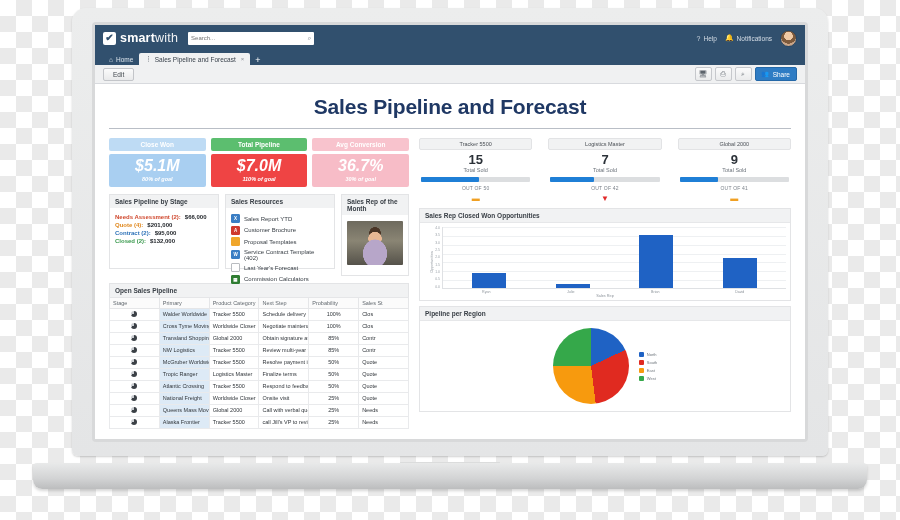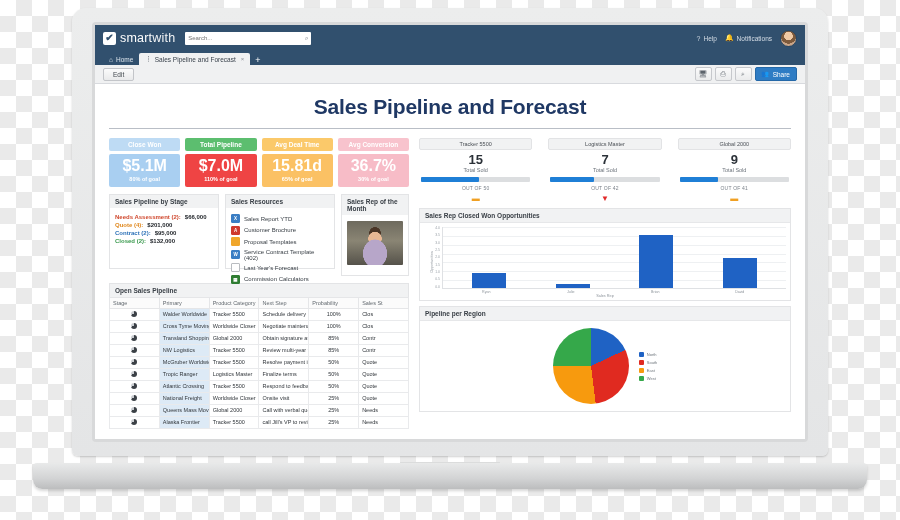--- a/index.html
+++ b/index.html
@@ -41,21 +41,21 @@
   }
   
   .appbar{height:26px;background:#31506e;display:flex;align-items:center;padding:0 8px;}
   .logo{display:flex;align-items:center;gap:4px;}
   .logo-mark{
     width:13px;height:13px;background:#fff;border-radius:2px;
     display:flex;align-items:center;justify-content:center;
     color:#31506e;font-size:10px;font-weight:bold;line-height:1;
   }
   .logo-text{color:#fff;font-size:12.5px;letter-spacing:.2px;}
-  .logo-text b{font-weight:normal;}
+  .logo-text b{font-weight:bold;}
   .logo-text span{font-weight:normal;opacity:.93;}
   .searchbox{
     margin-left:10px;width:120px;height:13px;background:#fff;border-radius:1px;
     display:flex;align-items:center;padding:0 3px;position:relative;
   }
   .searchbox input{
     border:0;outline:0;width:100%;font-size:6px;color:#7d8793;
     font-family:"Liberation Sans",sans-serif;background:transparent;padding:0;
   }
   .search-ico{position:absolute;right:3px;font-size:6px;color:#5a6470;}
@@ -104,21 +104,21 @@
   .cols{display:flex;gap:10px;}
   .col-left{width:300px;}
   .col-right{flex:1;}
   
   .kpis{display:flex;gap:5px;}
   .kpi{flex:1;text-align:center;}
   .kpi-label{
     font-size:6.5px;font-weight:bold;color:#fff;border-radius:2px;
     padding:3px 0;margin-bottom:3px;
   }
-  .kpi-body{border-radius:2px;padding:4px 0 5px;}
+  .kpi-body{border-radius:2px;padding:4px 0 5px;font-style:italic;}
   .kpi-value{font-size:16px;font-weight:bold;color:#fff;line-height:1.05;}
   .kpi-sub{font-size:5.5px;font-weight:bold;color:#fff;margin-top:1px;}
   
   .products{display:flex;gap:16px;}
   .prod{flex:1;text-align:center;}
   .prod-name{
     font-size:5.5px;color:#4a4f55;background:#f1f2f3;border:1px solid #e2e3e5;
     border-radius:2px;padding:2px 0;white-space:nowrap;overflow:hidden;
   }
   .prod-num{font-size:13px;font-weight:bold;color:#2b3138;margin-top:3px;line-height:1;}
@@ -271,27 +271,20 @@
   <div class="kpi-body" style="background:#a9cff1">
     <div class="kpi-value">$5.1M</div>
     <div class="kpi-sub">80% of goal</div>
   </div>
  </div>
  <div class="kpi">
   <div class="kpi-label" style="background:#5cbe6f">Total Pipeline</div>
   <div class="kpi-body" style="background:#ef4444">
     <div class="kpi-value">$7.0M</div>
     <div class="kpi-sub">110% of goal</div>
-  </div>
- </div>
- <div class="kpi">
-  <div class="kpi-label" style="background:#fbc96a">Avg Deal Time</div>
-  <div class="kpi-body" style="background:#fbc164">
-    <div class="kpi-value">15.81d</div>
-    <div class="kpi-sub">65% of goal</div>
   </div>
  </div>
  <div class="kpi">
   <div class="kpi-label" style="background:#f8c3cd">Avg Conversion</div>
   <div class="kpi-body" style="background:#f7bcc7">
     <div class="kpi-value">36.7%</div>
     <div class="kpi-sub">30% of goal</div>
   </div>
  </div>
             </div>

